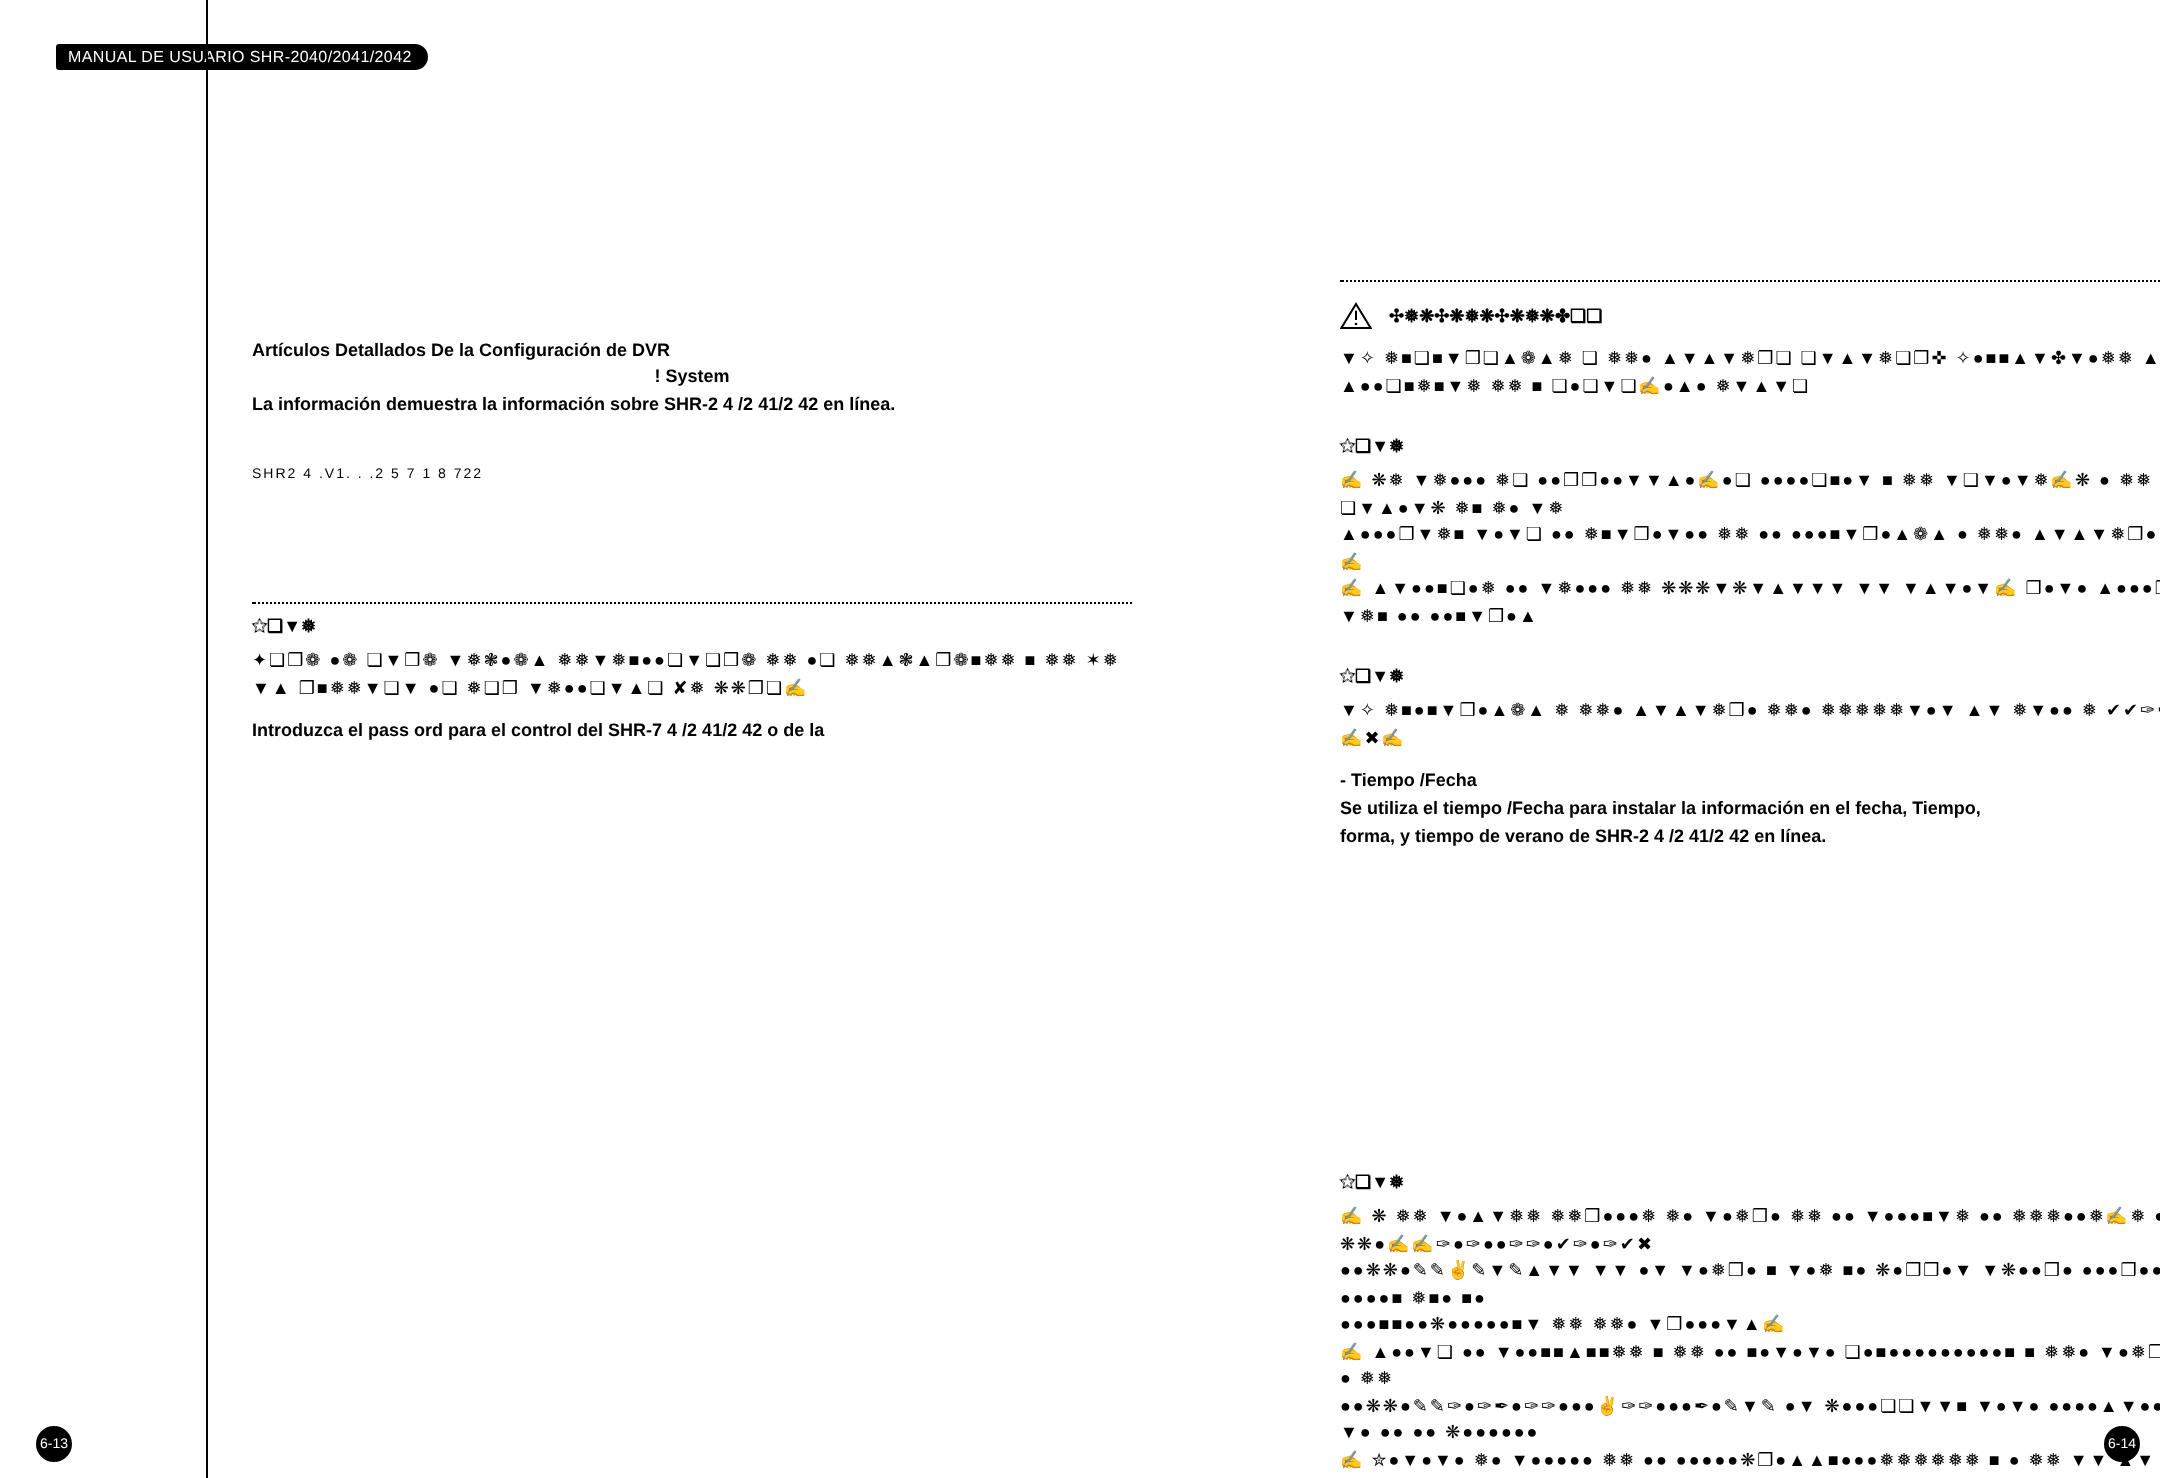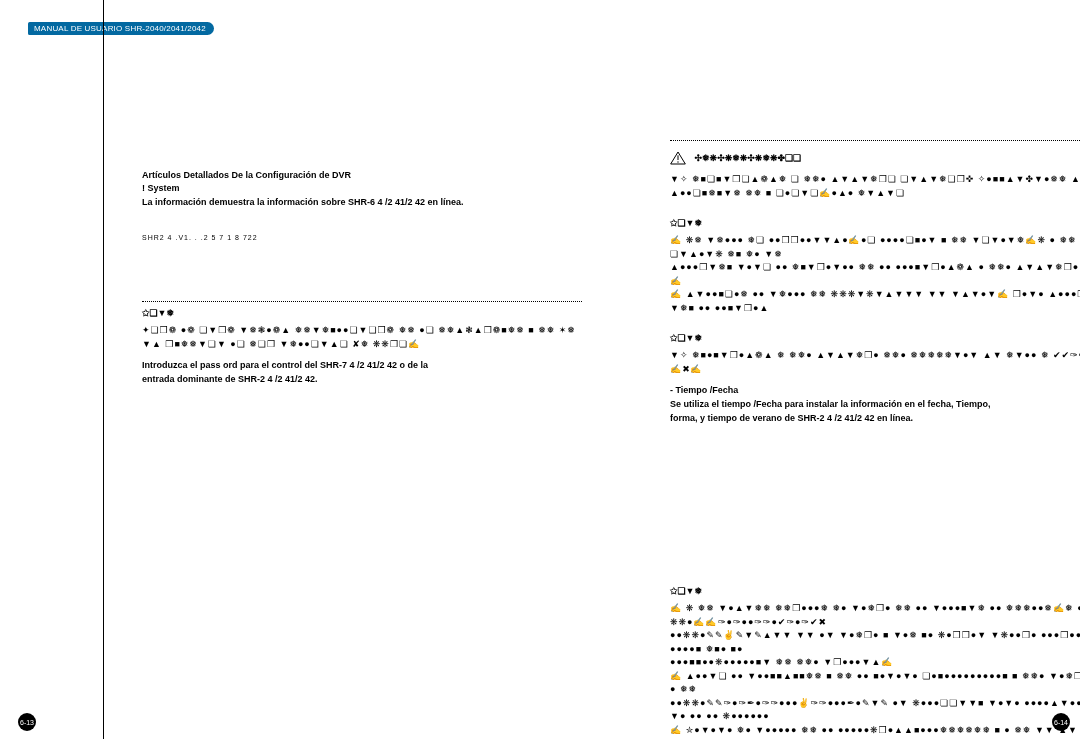--- a/index.html
+++ b/index.html
@@ -11,48 +11,48 @@
     color: #000;
     width: 1080px;
     height: 739px;
     overflow: hidden;
     position: relative;
   }
   .header-bar {
     position: absolute;
     left: 28px;
     top: 22px;
-    background: #0369a1;
+    background: #000000;
     color: #fff;
     font-size: 8px;
     padding: 2px 8px 2px 6px;
     border-radius: 2px 8px 8px 2px;
     letter-spacing: 0.2px;
   }
   .vline {
     position: absolute;
     left: 103px;
     top: 0;
     width: 1px;
     height: 739px;
     background: #000;
   }
   .page-left, .page-right {
     position: absolute;
     top: 60px;
   }
-  .page-left { left: 142px; width: 440px; }
+  .page-left { left: 126px; width: 440px; }
   .page-right { left: 670px; width: 420px; }
   .section-title {
     font-weight: bold;
     font-size: 9px;
     margin-top: 110px;
   }
   .bold { font-weight: bold; }
-  .indent1 { margin-left: 10px; }
+  .indent1 { margin-left: 10px; text-align: center; }
   .indent2 { margin-left: 20px; }
   .para { line-height: 1.35; margin: 2px 0; }
   .dotted-sep {
     border: none;
     border-top: 1px dotted #000;
     margin: 12px 0 6px 0;
   }
   .small-code {
     font-family: Liberation Sans, sans-serif;
     font-size: 7px;
@@ -101,30 +101,29 @@
 </style>
 </head>
 <body>
 
 <div class="header-bar">MANUAL DE USUARIO SHR-2040/2041/2042</div>
 <div class="vline"></div>
 
 <div class="page-left">
   <div class="section-title">Artículos Detallados De la Configuración de DVR</div>
   <div class="para bold indent1">! System</div>
-  <div class="para bold indent2">La información demuestra la información sobre SHR-6 4 /2 41/2 42 en línea.</div>
+  <div class="para bold indent2">La información demuestra la información sobre SHR-2 4 /2 41/2 42 en línea.</div>
   <div class="small-code">SHR2 4 .V1. . .2  5 7 1 8 722</div>
 
   <hr class="dotted-sep">
   <div class="note-row">✩❏▼❅</div>
   <div class="spacer-sm"></div>
   <div class="garble">✦❏❒❁ ●❁ ❏▼❒❁ ▼❅❃●❁▲ ❅❅▼❅■●●❏▼❏❒❁ ❅❅ ●❏ ❅❅▲❃▲❒❁■❅❅ ■ ❅❅ ✶❅▼▲ ❒■❅❅▼❏▼ ●❏ ❅❏❒ ▼❅●●❏▼▲❏ ✘❅ ❋❋❒❏✍</div>
   <div class="spacer-sm"></div>
   <div class="para bold indent2">Introduzca el pass   ord para el control del SHR-7 4 /2 41/2 42 o de la</div>
-  <div class="para bold indent2">entrada dominante de SHR-2 4 /2 41/2 42.</div>
 </div>
 
 <div class="page-right">
   <div class="right-top-dotted"></div>
   <div>
     <span class="warn">
       <svg viewBox="0 0 24 20">
           <path d="M12 1 L23 19 L1 19 Z" fill="none" stroke="#000" stroke-width="1.5"></path>
           <line x1="12" y1="6" x2="12" y2="13" stroke="#000" stroke-width="1.5"></line>
           <circle cx="12" cy="16" r="1" fill="#000"></circle>

